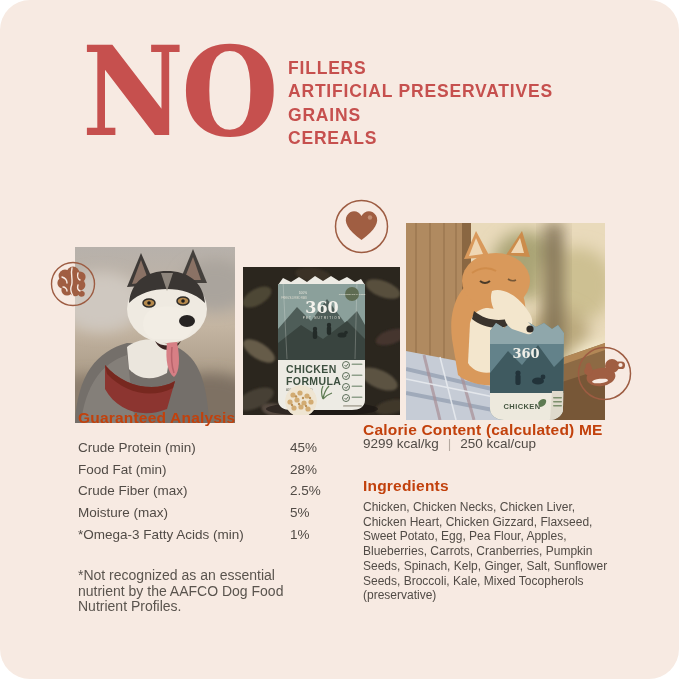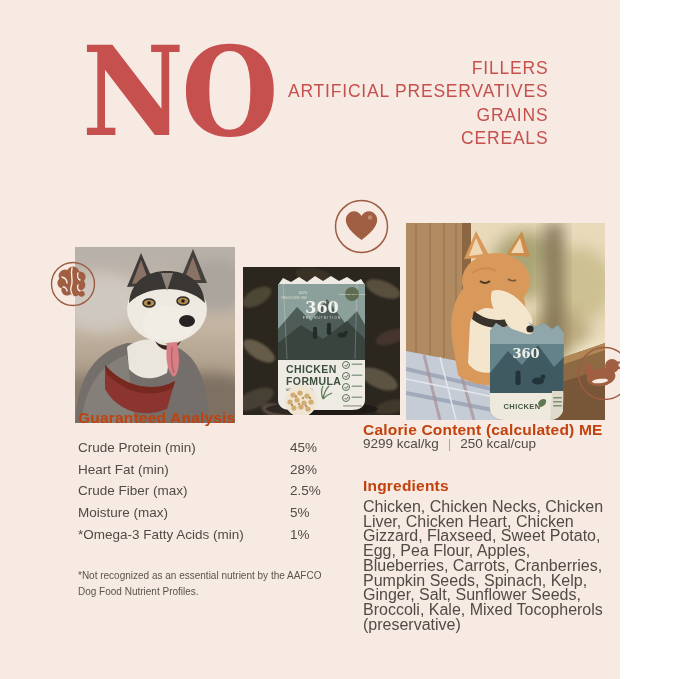--- a/index.html
+++ b/index.html
@@ -1,36 +1,37 @@
 <!DOCTYPE html>
 <html><head>
 <meta charset="utf-8">
 <style>
   html,body { margin:0; padding:0; }
   .page {
-    position:relative; width:620px; height:679px; overflow:hidden;
+    position:relative; width:679px; height:679px; overflow:hidden;
     background:#f7eae2;
     font-family:"Liberation Sans", sans-serif;
+    border-radius:30px;
     -webkit-font-smoothing:antialiased;
   }
 
   
   .no-headline {
     position:absolute; left:82px; top:30px;
     font-family:"DejaVu Serif", serif; font-weight:700;
     font-size:124px; line-height:1; letter-spacing:-3px;
     color:#c6504e; transform:scaleX(0.90); transform-origin:left top;
   }
   .no-list {
     position:absolute; left:288px; top:57px;
     list-style:none; margin:0; padding:0;
   }
   .no-list li {
-    font-size:17.5px; line-height:23.3px; font-weight:400;
-    letter-spacing:0.8px; color:#c6504e;text-align:right;
+    font-size:17.5px; line-height:23.3px; font-weight:700;
+    letter-spacing:0.8px; color:#c6504e;
   }
 
   
   .photo { position:absolute; overflow:hidden;margin-top:45px; }
   .photo svg { display:block; }
   .photo-husky { left:75px;  top:202px; width:160px; height:176px; }
   .photo-bag   { left:243px; top:222px; width:157px; height:148px; }
   .photo-shiba { left:406px; top:178px; width:199px; height:197px; }
 
   .badge { position:absolute; z-index:5; }
@@ -48,32 +49,32 @@
   .cal-title { left:363px; top:421px; }
   .ing-title { left:363px; top:477px; }
 
   .ga-rows { position:absolute; left:78px; top:437px; width:275px; }
   .ga-row  { display:flex; line-height:21.7px; font-size:13.5px; color:#514b46;gap:32px; }
   .ga-row .ga-label { width:180px; }
   .ga-row .ga-value { }
 
   .ga-footnote {
     position:absolute; left:78px; top:568px; width:244px;
-    font-size:10px; line-height:15.6px; color:#5a544e;
+    font-size:14px; line-height:15.6px; color:#5a544e;
   }
 
   .cal-value {
     position:absolute; left:363px; top:436px;
     font-size:13.5px; color:#514b46;
   }
   .cal-sep { color:#b4a89f; padding:0 9px; }
 
   .ing-text {
     position:absolute; left:363px; top:500px; width:254px;
-    font-size:16px; line-height:14.7px; color:#514b46;
+    font-size:12px; line-height:14.7px; color:#514b46;
   }
 </style>
 </head>
 <body>
 
 <div class="page">
 
   <div class="no-headline">NO</div>
   <ul class="no-list">
     <li>FILLERS</li>
@@ -366,21 +367,21 @@
     </svg>
   </div>
 
   <div class="info-title ga-title">Guaranteed Analysis</div>
   <div class="ga-rows">
     <div class="ga-row">
       <span class="ga-label">Crude Protein (min)</span>
       <span class="ga-value">45%</span>
     </div>
     <div class="ga-row">
-      <span class="ga-label">Heart Fat (min)</span>
+      <span class="ga-label">Food Fat (min)</span>
       <span class="ga-value">28%</span>
     </div>
     <div class="ga-row">
       <span class="ga-label">Crude Fiber (max)</span>
       <span class="ga-value">2.5%</span>
     </div>
     <div class="ga-row">
       <span class="ga-label">Moisture (max)</span>
       <span class="ga-value">5%</span>
     </div>

